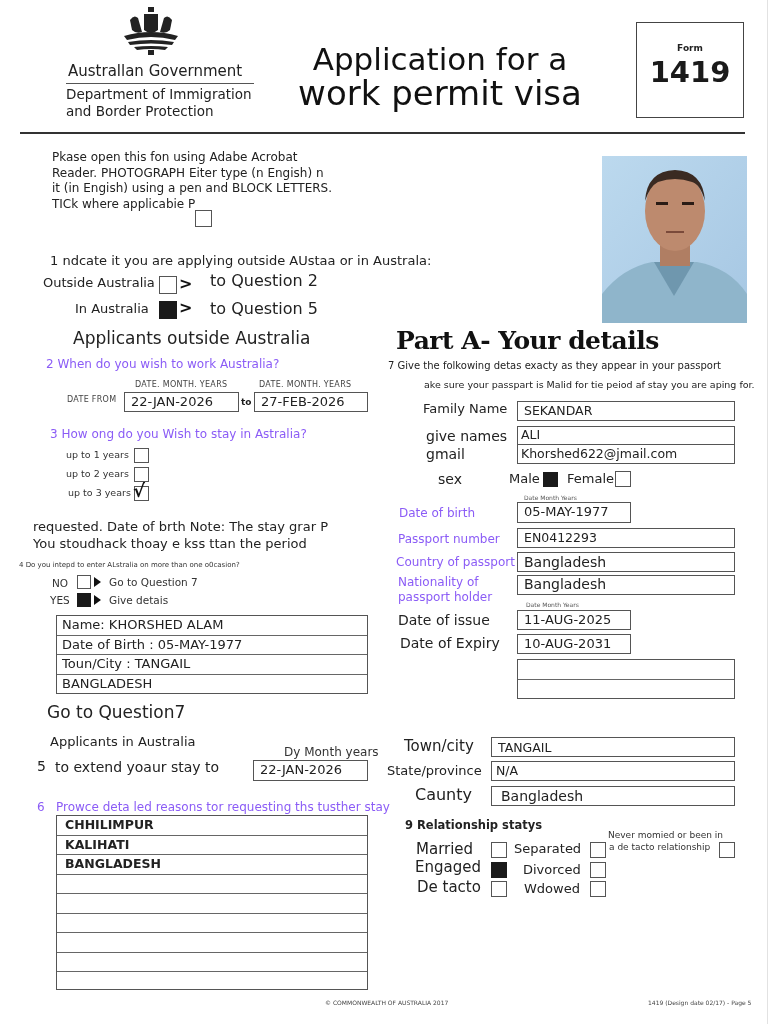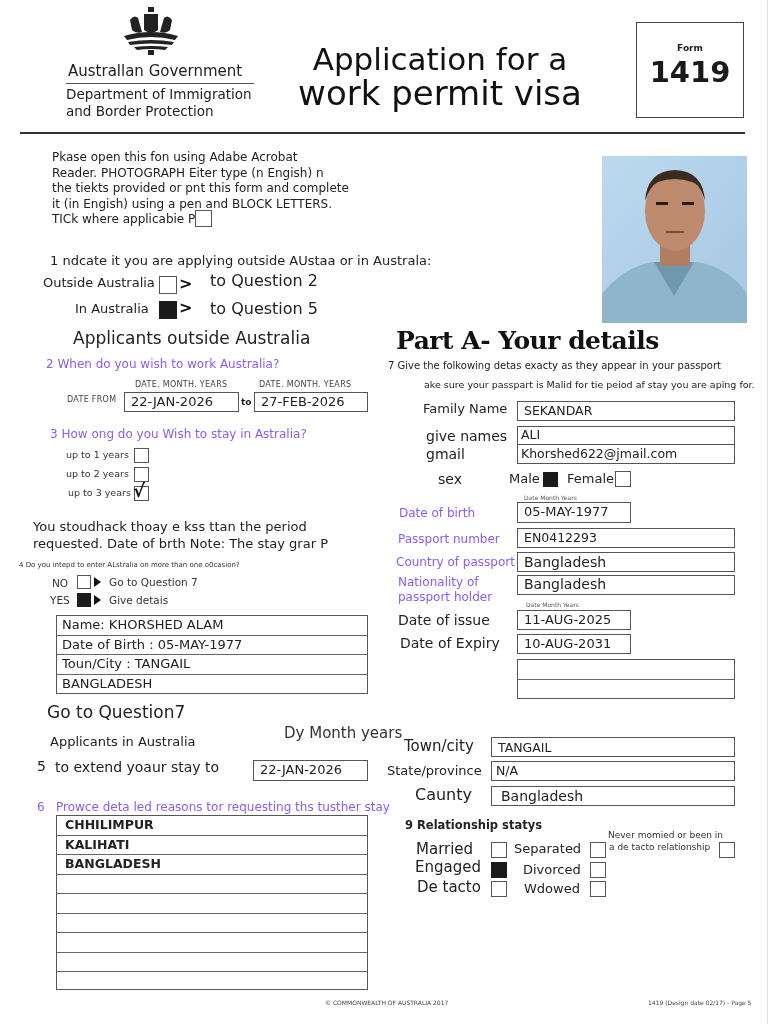--- a/index.html
+++ b/index.html
@@ -86,21 +86,20 @@
 </div>
 <div class="abs form-box">
   <div class="lbl">Form</div>
   <div class="num">1419</div>
 </div>
 <div class="abs head-rule"></div>
 
 <div class="abs intro">
   <div>Pkase open this fon using Adabe Acrobat</div>
   <div>Reader. PHOTOGRAPH Eiter type (n Engish) n</div>
-  <div>the tiekts provided or pnt this form and complete</div>
   <div>it (in Engish) using a pen and BLOCK LETTERS.</div>
   <div>TICk where applicabie P</div>
 </div>
 <div class="cb" style="left:195px; top:210px; width:17px; height:17px;"></div>
 
 <svg class="abs photo" viewBox="0 0 145 167">
   <defs>
     <linearGradient id="bg" x1="0" y1="0" x2="1" y2="1">
       <stop offset="0" stop-color="#bcd9ee"></stop>
       <stop offset="1" stop-color="#a6c7e3"></stop>
@@ -139,22 +138,22 @@
 <div class="abs t12" style="left:50px; top:427px;">3 How ong do you Wish to stay in Astralia?</div>
 <div class="abs small" style="left:66px; top:449px;">up to 1 years</div>
 <div class="cb" style="left:134px; top:448px;"></div>
 <div class="abs small" style="left:66px; top:468px;">up to 2 years</div>
 <div class="cb" style="left:134px; top:467px;"></div>
 <div class="abs small" style="left:68px; top:487px;">up to 3 years</div>
 <div class="cb" style="left:134px; top:486px;"></div>
 <div class="check" style="left:133px; top:483px;">√</div>
 
 <div class="abs t13" style="left:33px; top:518px; line-height:17px;">
+  <div>requested. Date of brth Note: The stay grar P</div>
   <div>You stoudhack thoay e kss ttan the period</div>
-  <div>requested. Date of brth Note: The stay grar P</div>
 </div>
 
 <div class="abs" style="left:19px; top:561px; font-size:7px; color:#333; white-space:nowrap;">4 Do you intepd to enter ALstralia on more than one o0casion?</div>
 <div class="abs small" style="left:52px; top:577px; font-size:10.5px;">NO</div>
 <div class="cb" style="left:77px; top:575px; width:14px; height:14px;"></div>
 <div class="tri" style="left:94px; top:577px;"></div>
 <div class="abs small" style="left:109px; top:576px; font-size:10.5px;">Go to Question 7</div>
 <div class="abs small" style="left:50px; top:594px; font-size:10.5px;">YES</div>
 <div class="cb filled" style="left:77px; top:593px; width:14px; height:14px;"></div>
 <div class="tri" style="left:94px; top:595px;"></div>
@@ -162,21 +161,21 @@
 
 <div class="rowbox" style="left:56px; top:615px; width:312px; height:79px;">
   <div class="r" style="height:19.5px; line-height:18px;">Name: KHORSHED ALAM</div>
   <div class="r" style="height:19.5px; line-height:18px;">Date of Birth : 05-MAY-1977</div>
   <div class="r" style="height:19.5px; line-height:18px;">Toun/City : TANGAIL</div>
   <div class="r" style="height:19px; line-height:18px;">BANGLADESH</div>
 </div>
 <div class="abs t17" style="left:47px; top:702px;">Go to Question7</div>
 
 <div class="abs t13" style="left:50px; top:734px;">Applicants in Australia</div>
-<div class="abs" style="left:262px; top:724px; font-size:15px; color:#333; white-space:nowrap;padding-left:22px;">Dy  Month  years</div>
+<div class="abs" style="left:262px; top:745px; font-size:12px; color:#333; white-space:nowrap;padding-left:22px;">Dy  Month  years</div>
 <div class="abs t14" style="left:37px; top:758px;">5</div>
 <div class="abs t14" style="left:55px; top:758px; line-height:19px;">
   <div>to extend yoaur stay to</div>
 </div>
 <div class="field" style="left:253px; top:760px; width:115px; height:21px; line-height:18px;">22-JAN-2026</div>
 
 <div class="abs t12" style="left:37px; top:800px;">6</div>
 <div class="abs t12" style="left:56px; top:800px;">Prowce deta led reasons tor requesting ths tusther stay</div>
 <div class="rowbox" style="left:56px; top:815px; width:312px; height:175px;">
   <div class="r bold" style="height:19.5px; line-height:18px;">CHHILIMPUR</div>

